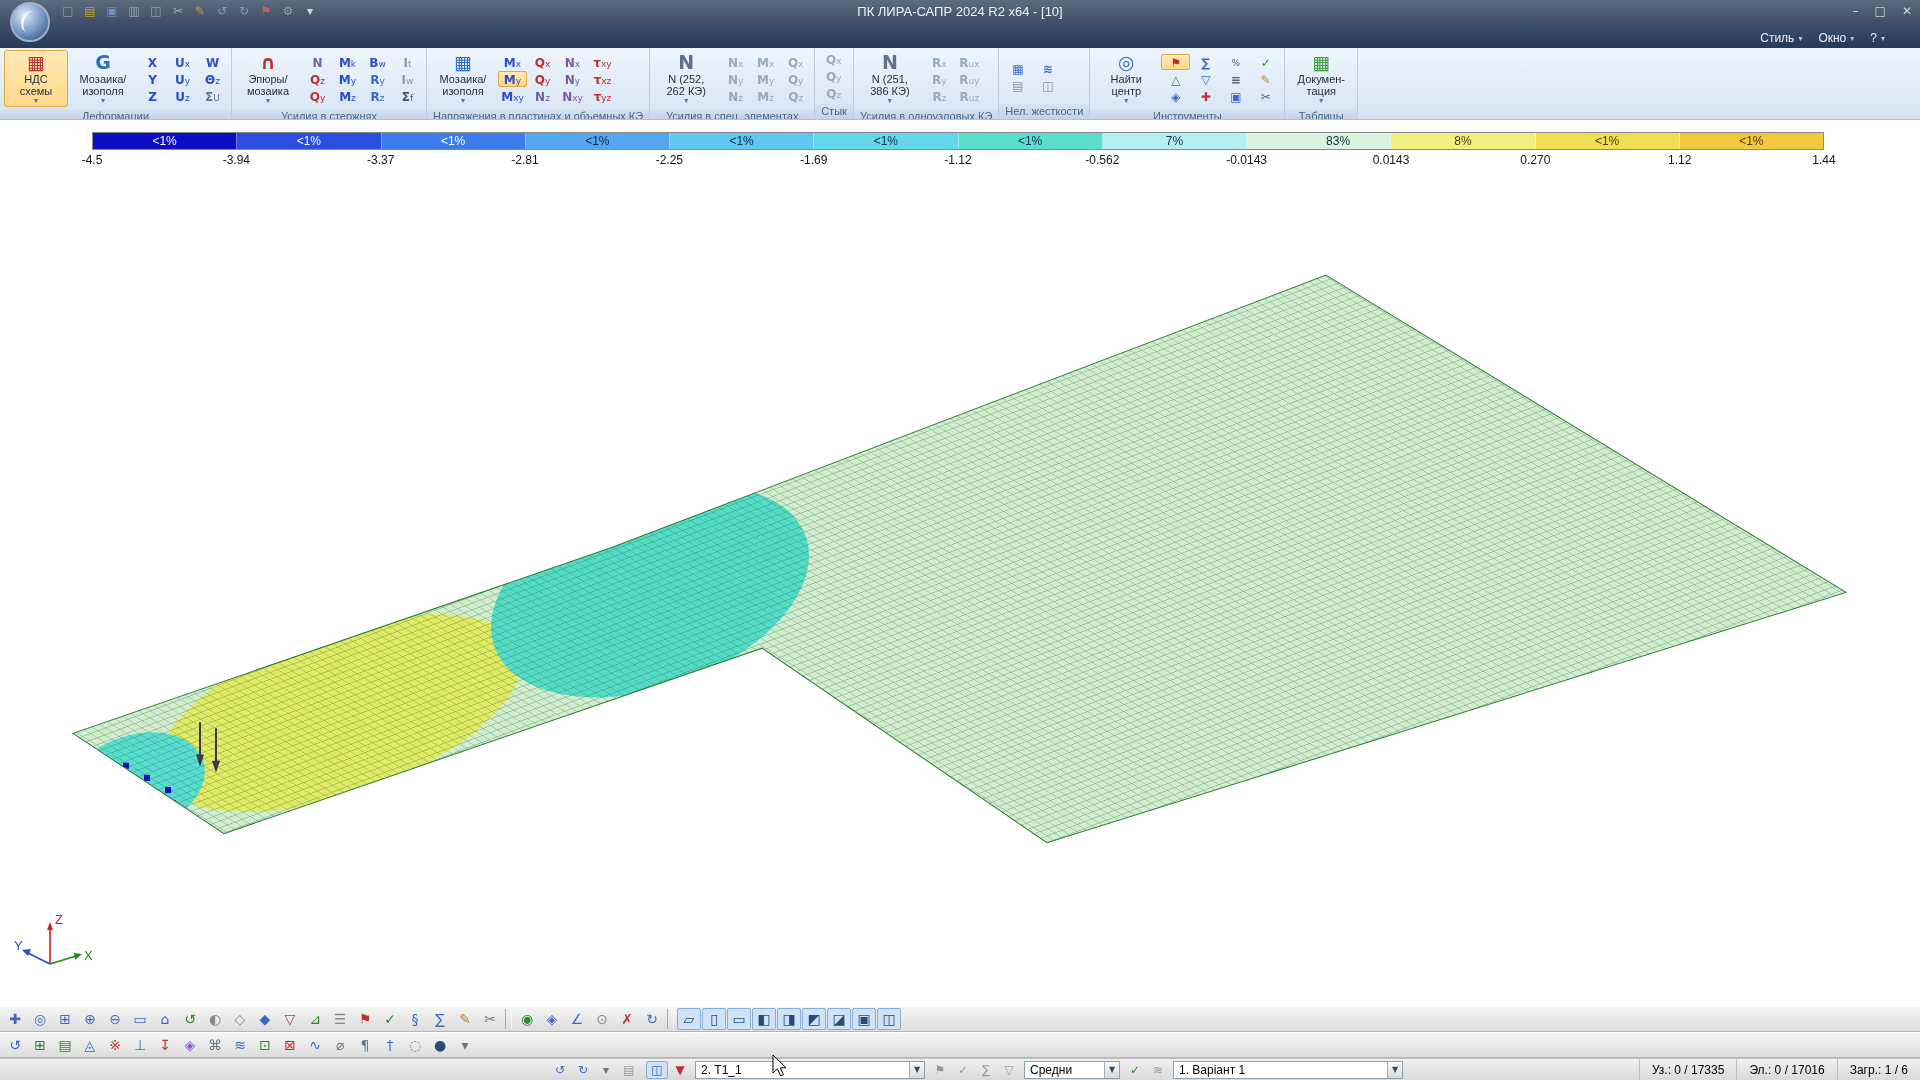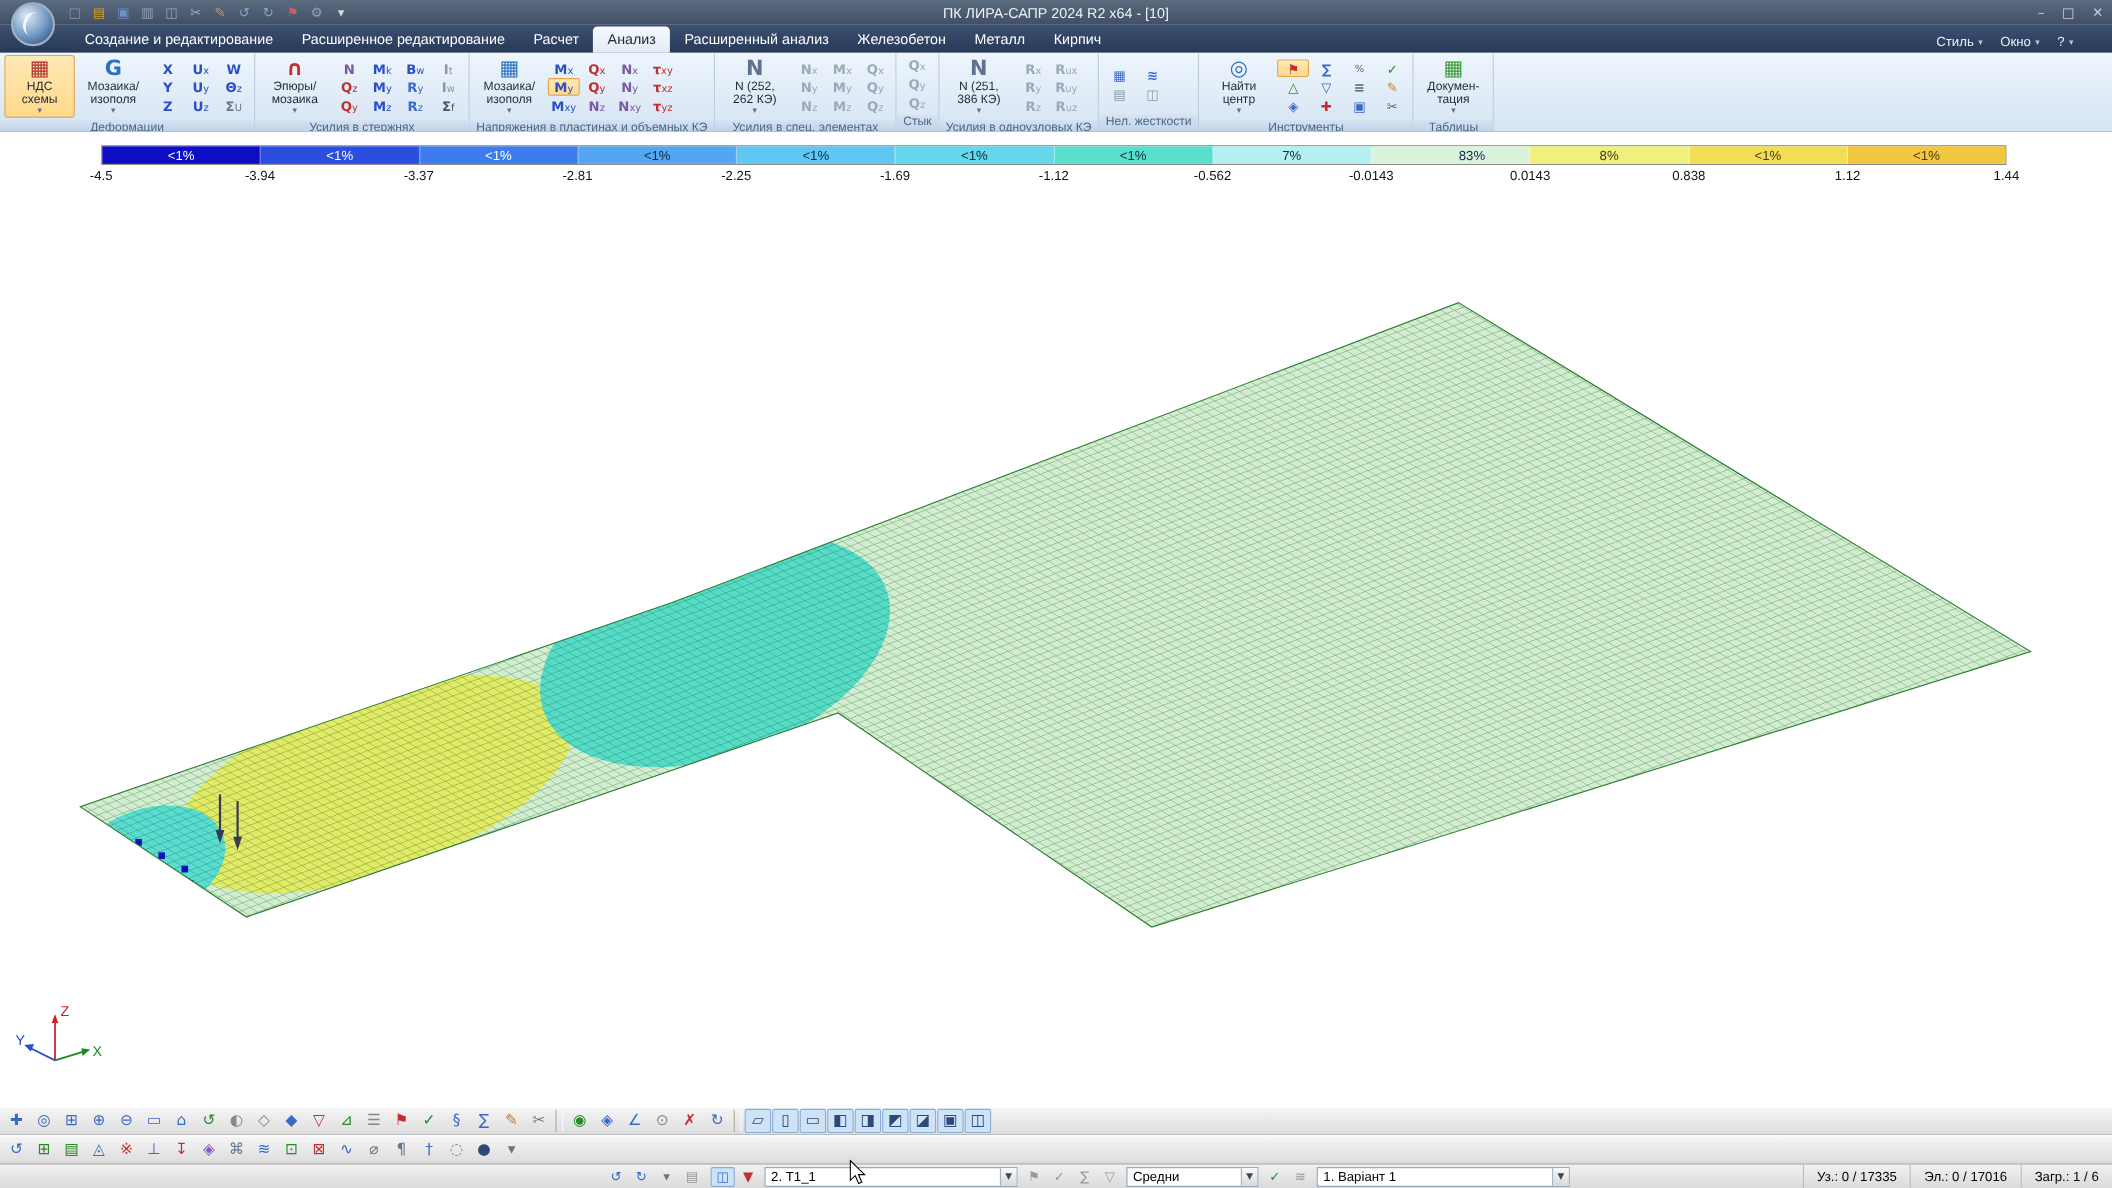--- a/index.html
+++ b/index.html
@@ -126,38 +126,20 @@
       </div>
     <div class="win-title">ПК ЛИРА-САПР  2024 R2 x64 - [10]</div>
     <div class="win-controls">
       <span>–</span>
       <span>□</span>
       <span>✕</span>
     </div>
   </div>
 
   <div class="tabrow">
-    <div class="tabs">
-
-        <span class="tab">Создание и редактирование</span>
-
-        <span class="tab">Расширенное редактирование</span>
-
-        <span class="tab">Расчет</span>
-
-        <span class="tab sel">Анализ</span>
-
-        <span class="tab">Расширенный анализ</span>
-
-        <span class="tab">Железобетон</span>
-
-        <span class="tab">Металл</span>
-
-        <span class="tab">Кирпич</span>
-      </div>
     <div class="tabrow-right">
 
         <span class="trmenu">
           <span>Стиль</span>
           <span class="mini">▾</span>
         </span>
 
         <span class="trmenu">
           <span>Окно</span>
           <span class="mini">▾</span>
@@ -456,21 +438,21 @@
         <span style="left: 0%;">-4.5</span>
         <span style="left: 8.33333%;">-3.94</span>
         <span style="left: 16.6667%;">-3.37</span>
         <span style="left: 25%;">-2.81</span>
         <span style="left: 33.3333%;">-2.25</span>
         <span style="left: 41.6667%;">-1.69</span>
         <span style="left: 50%;">-1.12</span>
         <span style="left: 58.3333%;">-0.562</span>
         <span style="left: 66.6667%;">-0.0143</span>
         <span style="left: 75%;">0.0143</span>
-        <span style="left: 83.3333%;">0.838</span>
+        <span style="left: 83.3333%;">0.270</span>
         <span style="left: 91.6667%;">1.12</span>
         <span style="left: 100%;">1.44</span>
       </div>
 
 
     <svg class="axes" viewBox="0 0 84 72">
       <g stroke-width="1.6" fill="none">
         <line x1="38" y1="54" x2="38" y2="18" stroke="#d02020"></line>
         <line x1="38" y1="54" x2="14" y2="42" stroke="#2a50c8"></line>
         <line x1="38" y1="54" x2="64" y2="46" stroke="#1a8a1a"></line>
@@ -621,21 +603,21 @@
       <span class="combo-val">2. Т1_1</span>
       <span class="carrow">▼</span>
     </div>
     <div class="sicons">
 
     <span class="sicon" style="color: rgb(153, 153, 153);">⚑</span>
         <span class="sicon" style="color: rgb(153, 153, 153);">✓</span>
         <span class="sicon" style="color: rgb(153, 153, 153);">∑</span>
         <span class="sicon" style="color: rgb(153, 153, 153);">▽</span>
       </div>
-    <div class="combo" style="width:120px">
+    <div class="combo" style="width:96px">
       <span class="combo-val">Средни</span>
       <span class="carrow">▼</span>
     </div>
     <div class="sicons">
 
     <span class="sicon" style="color: rgb(42, 138, 42);">✓</span>
         <span class="sicon" style="color: rgb(153, 153, 153);">≋</span>
       </div>
     <div class="combo" style="width:230px">
       <span class="combo-val">1. Варіант 1</span>

